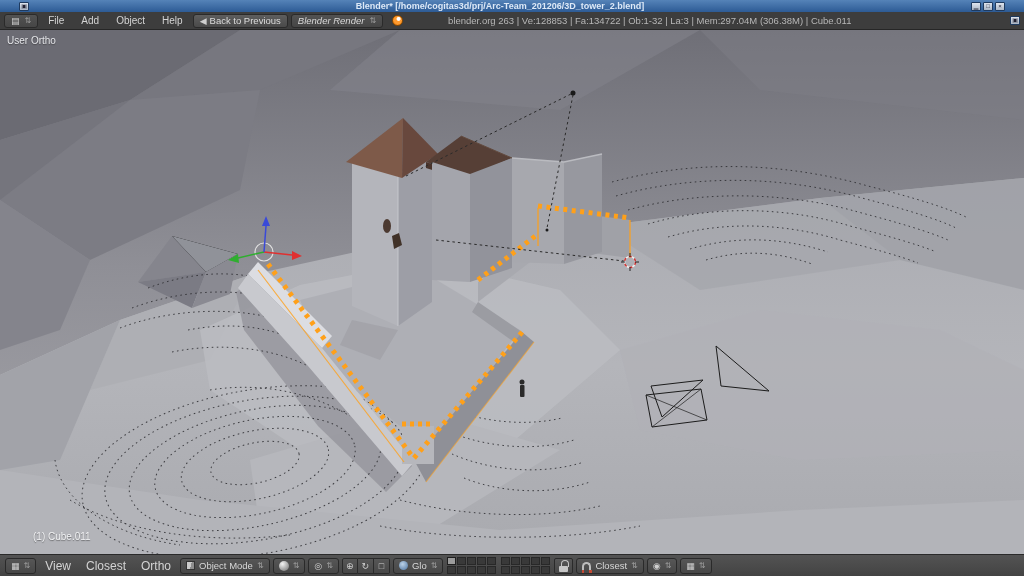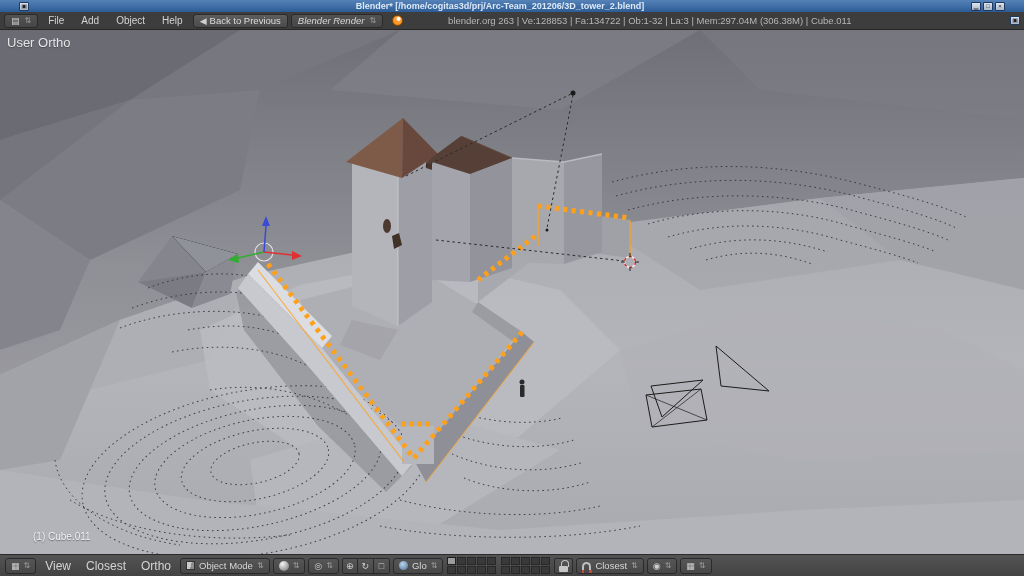--- a/index.html
+++ b/index.html
@@ -29,21 +29,21 @@
   .icon-glyph { color:#cfcfcf; font-size:9px; }
   .blogo { width:11px; height:11px; border-radius:50%;
            background:radial-gradient(circle at 62% 32%, #ffffff 0 1.5px, #ff9a2e 2.5px 58%, #e26f00 100%);
            border:1px solid #8a4a00; margin:0 2px 0 6px; }
   .stats { color:#b7b7b7; font-size:9.5px; white-space:nowrap; overflow:hidden;padding-left:40px; }
   .menubar .spacer, .toolbar .spacer { flex:1; }
 
   
   .viewport { position:relative; height:524px; background:#8f8f96; }
   .viewport svg { position:absolute; inset:0; display:block; }
-  .ov-label { position:absolute; color:#e4e5e9; font-size:13px; text-shadow:0 1px 1px rgba(40,40,40,.5); }
+  .ov-label { position:absolute; color:#e4e5e9; font-size:10px; text-shadow:0 1px 1px rgba(40,40,40,.5); }
   .ov-view { top:5px; left:7px; }
   .ov-obj  { bottom:12px; left:33px; color:#f2f3f5; font-size:10px; }
 
   
   .toolbar { height:22px; background:linear-gradient(#535353,#434343); border-top:1px solid #2a2a2a;
              display:flex; align-items:center; gap:3px; padding:0 5px; }
   .toolbar .menu-item { font-size:12px; padding:0 6px; }
   .tdrop { background:linear-gradient(#565656,#474747); border:1px solid #2a2a2a; border-radius:3px;
            color:#d8d8d8; font-size:9.5px; height:16px; display:flex; align-items:center; gap:4px;
            padding:0 5px; white-space:nowrap; }

